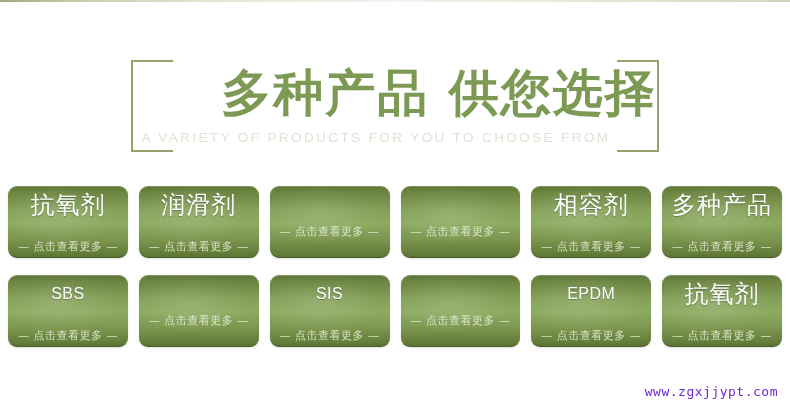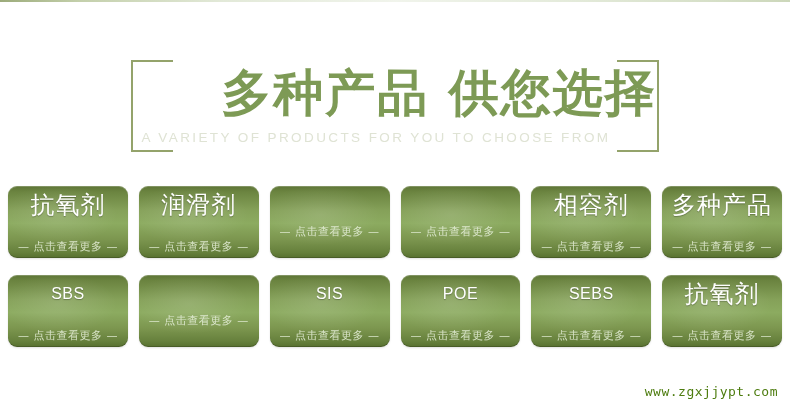--- a/index.html
+++ b/index.html
@@ -157,21 +157,21 @@
     z-index: 1;
   }
 
   
   .watermark {
     position: absolute;
     right: 12px;
     bottom: 12px;
     font-family: "DejaVu Sans Mono", "Liberation Mono", monospace;
     font-size: 13px;
-    color: #4d7c0f;
+    color: #6d28d9;
     letter-spacing: .5px;
     white-space: nowrap;
   }
 </style>
 </head>
 <body>
 
 <div class="top-rule"></div>
 
 <div class="header">
@@ -209,25 +209,24 @@
       <div class="btn-sub">— 点击查看更多 —</div>
     </div>
     <div class="product-btn">
       <div class="btn-sub">— 点击查看更多 —</div>
     </div>
     <div class="product-btn">
       <div class="btn-label latin">SIS</div>
       <div class="btn-sub">— 点击查看更多 —</div>
     </div>
     <div class="product-btn">
-      <div class="btn-label latin">POE</div>
-      <div class="btn-sub">— 点击查看更多 —</div>
-    </div>
-    <div class="product-btn">
-      <div class="btn-label latin">SEBS</div>
+      <div class="btn-sub">— 点击查看更多 —</div>
+    </div>
+    <div class="product-btn">
+      <div class="btn-label latin">EPDM</div>
       <div class="btn-sub">— 点击查看更多 —</div>
     </div>
     <div class="product-btn">
       <div class="btn-label">抗氧剂</div>
       <div class="btn-sub">— 点击查看更多 —</div>
     </div>
   </div>
 
 <div class="watermark">www.zgxjjypt.com</div>
 

